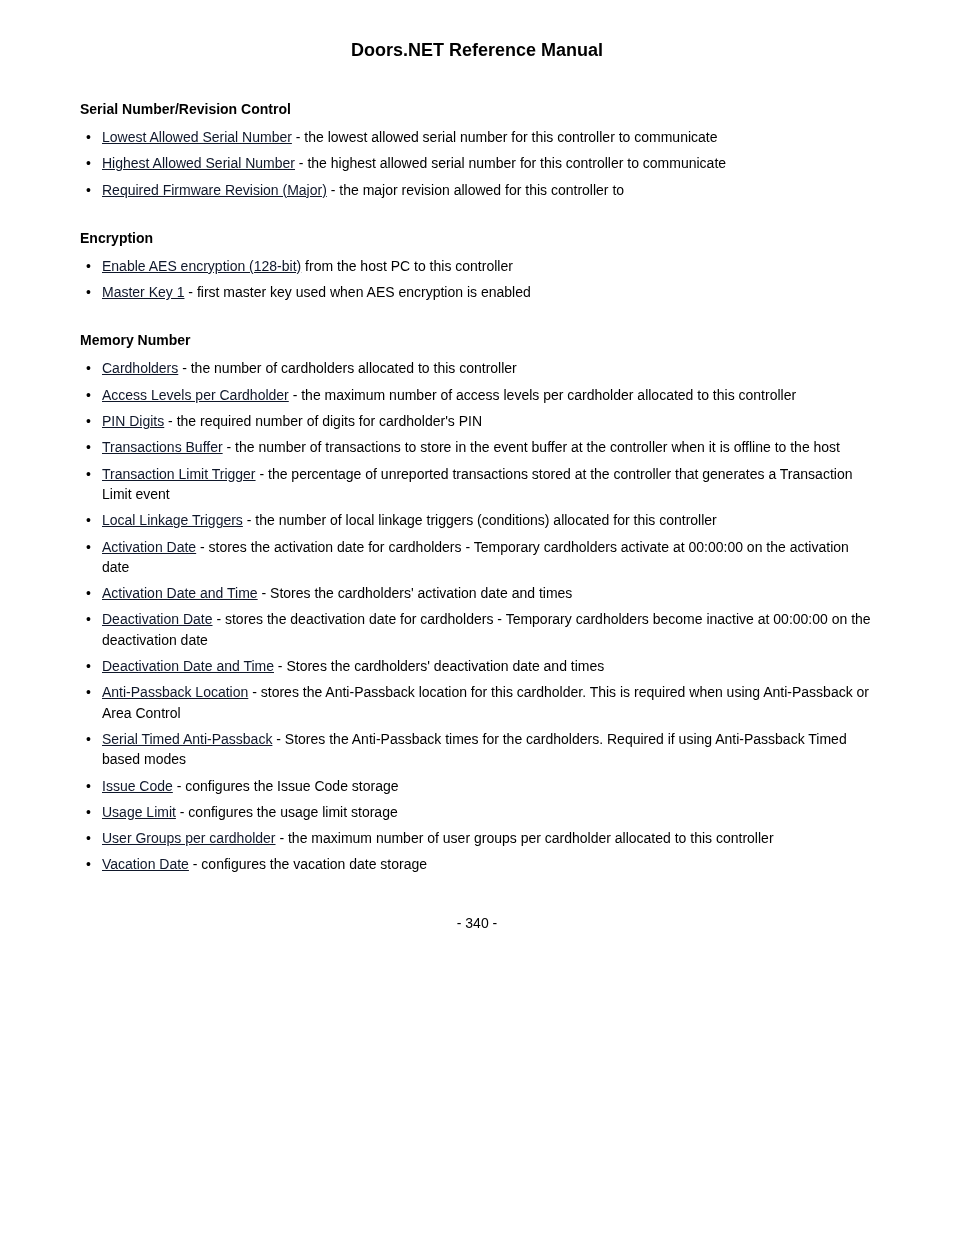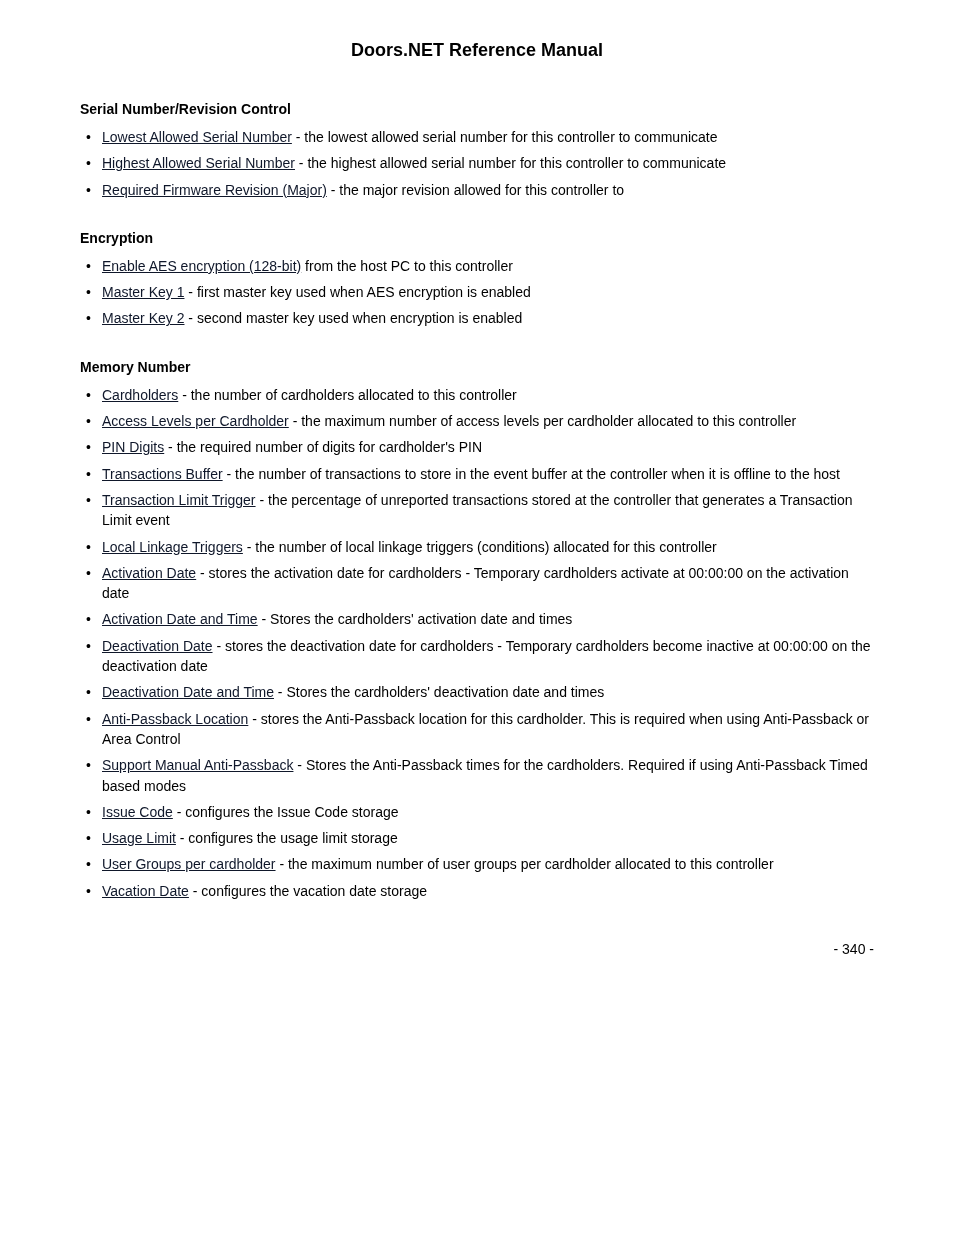--- a/index.html
+++ b/index.html
@@ -45,21 +45,21 @@
       content: "•";
       position: absolute;
       left: 6px;
       top: 0;
     }
     .link {
       color: #0f172a;
       text-decoration: underline;
     }
     .page-footer {
-      text-align: right;
+      text-align: center;
       margin-top: 40px;
       font-size: 14px;
     }
   </style>
 </head>
 <body>
 
 <div class="page-header">
   <span>Doors.NET Reference Manual</span>
 </div>
@@ -80,23 +80,20 @@
 </div>
 
 <div class="section">
   <div class="section-title">Encryption</div>
   <ul>
     <li>
       <a class="link" href="#">Enable AES encryption (128-bit)</a><span> from the host PC to this controller</span>
     </li>
     <li>
       <a class="link" href="#">Master Key 1</a><span> - first master key used when AES encryption is enabled</span>
-    </li>
-    <li>
-      <a class="link" href="#">Master Key 2</a><span> - second master key used when encryption is enabled</span>
     </li>
   </ul>
 </div>
 
 <div class="section">
   <div class="section-title">Memory Number</div>
   <ul>
     <li>
       <a class="link" href="#">Cardholders</a><span> - the number of cardholders allocated to this controller</span>
     </li>
@@ -124,21 +121,21 @@
     <li>
       <a class="link" href="#">Deactivation Date</a><span> - stores the deactivation date for cardholders - Temporary cardholders become inactive at 00:00:00 on the deactivation date</span>
     </li>
     <li>
       <a class="link" href="#">Deactivation Date and Time</a><span> - Stores the cardholders' deactivation date and times</span>
     </li>
     <li>
       <a class="link" href="#">Anti-Passback Location</a><span> - stores the Anti-Passback location for this cardholder. This is required when using Anti-Passback or Area Control</span>
     </li>
     <li>
-      <a class="link" href="#">Support Manual Anti-Passback</a><span> - Stores the Anti-Passback times for the cardholders. Required if using Anti-Passback Timed based modes</span>
+      <a class="link" href="#">Serial Timed Anti-Passback</a><span> - Stores the Anti-Passback times for the cardholders. Required if using Anti-Passback Timed based modes</span>
     </li>
     <li>
       <a class="link" href="#">Issue Code</a><span> - configures the Issue Code storage</span>
     </li>
     <li>
       <a class="link" href="#">Usage Limit</a><span> - configures the usage limit storage</span>
     </li>
     <li>
       <a class="link" href="#">User Groups per cardholder</a><span> - the maximum number of user groups per cardholder allocated to this controller</span>
     </li>

